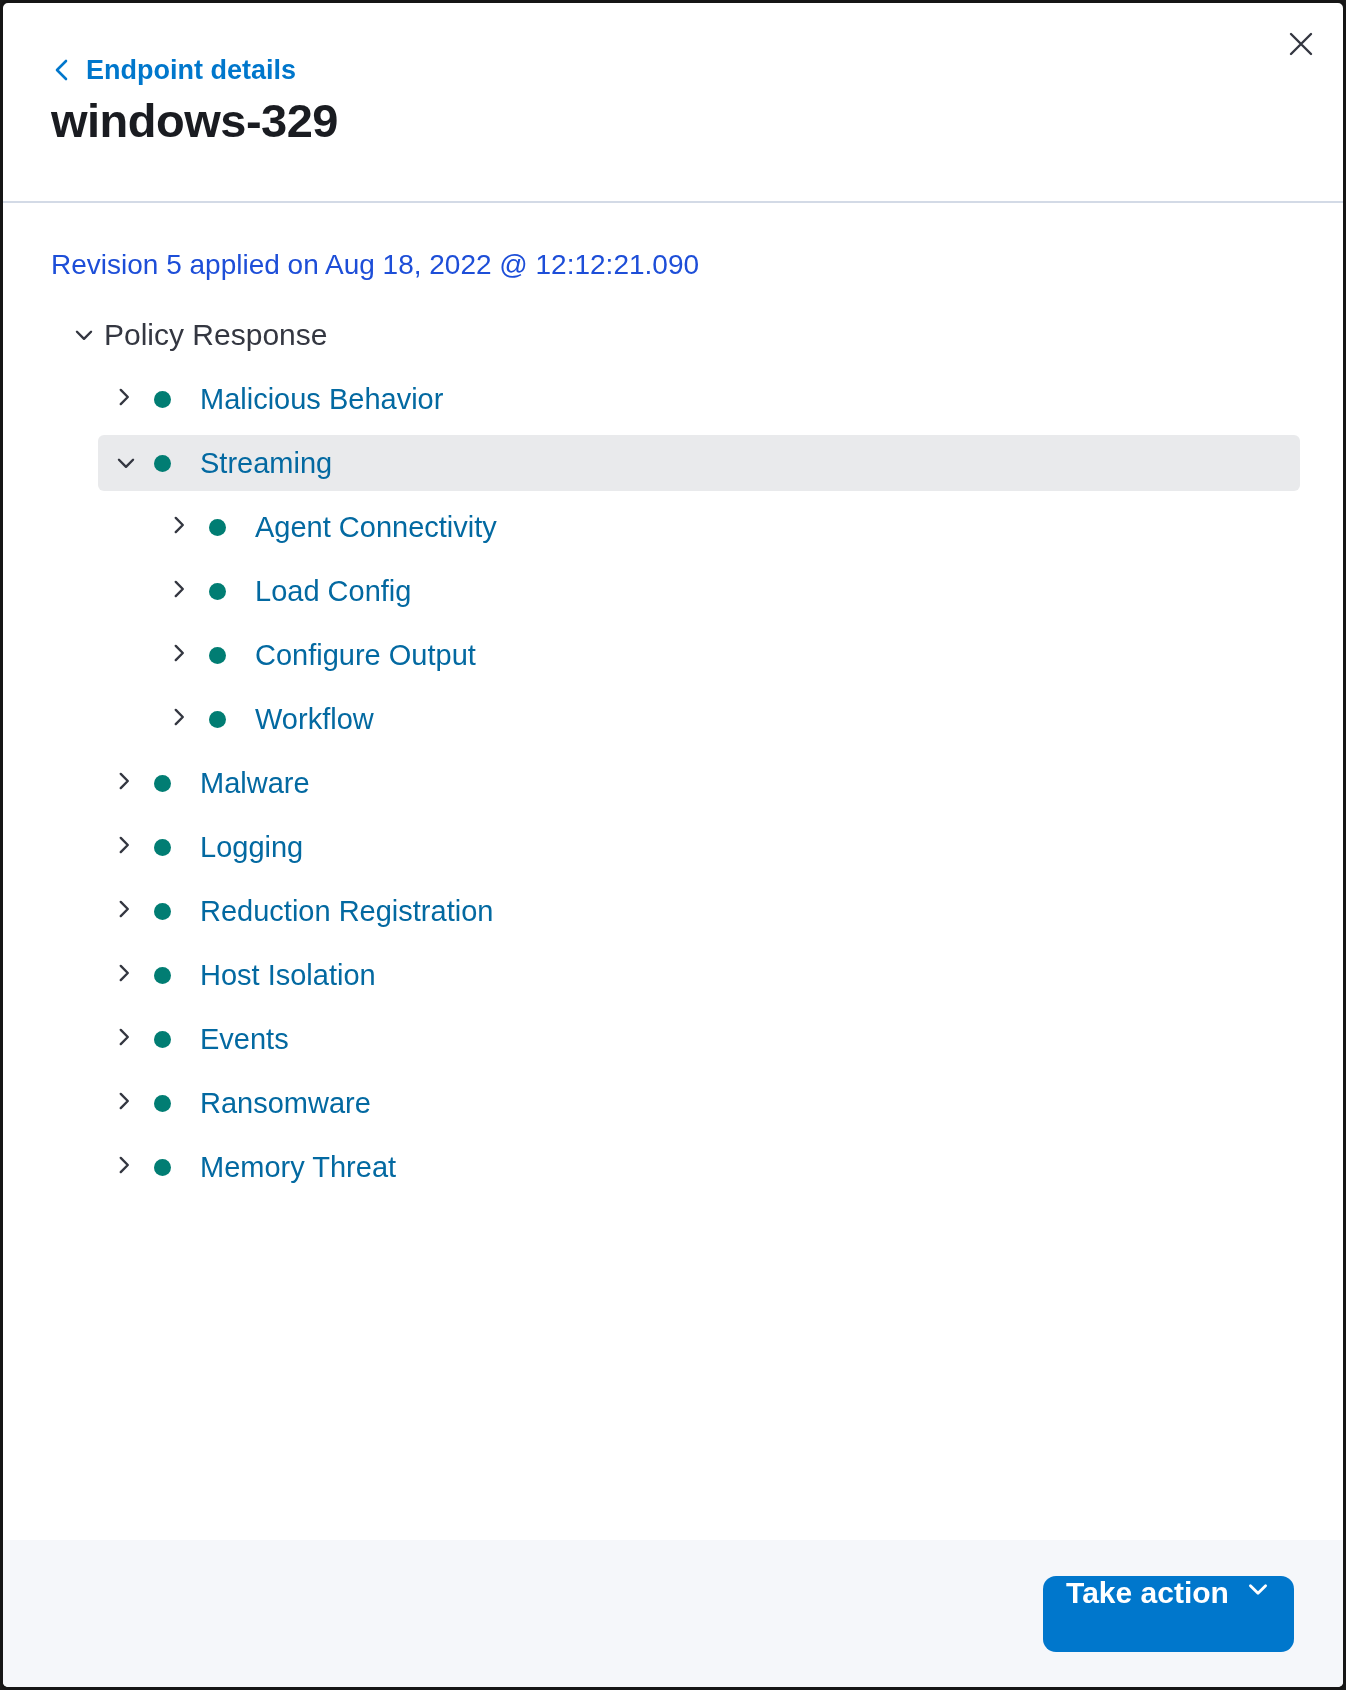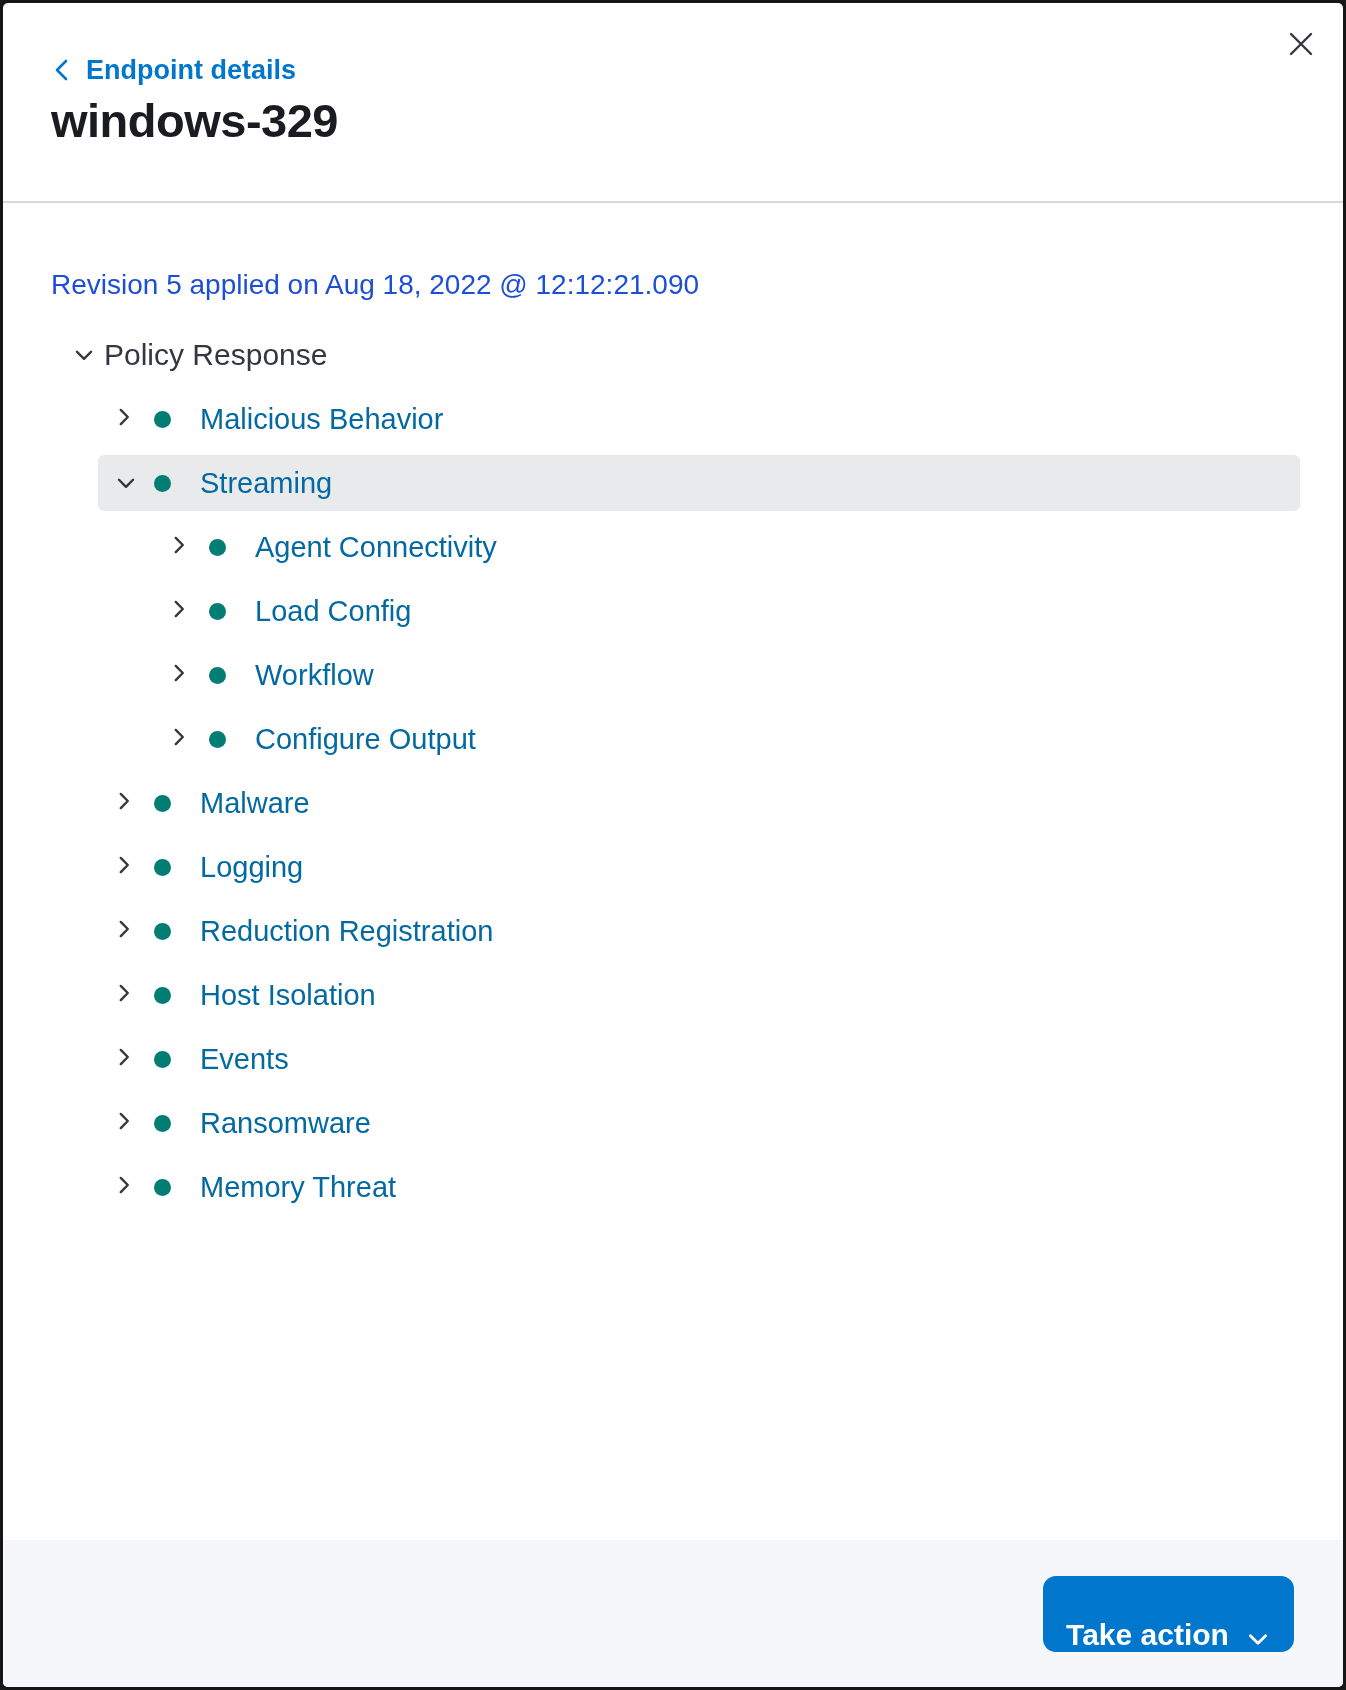--- a/index.html
+++ b/index.html
@@ -12,21 +12,20 @@
     position: relative;
     width: 1346px;
     height: 1690px;
     box-sizing: border-box;
     background: #ffffff;
     border: 3px solid #161616;
     border-radius: 8px;
     overflow: hidden;
     display: flex;
     flex-direction: column;
-    gap: 20px;
   }
   
   .header {
     box-sizing: border-box;
     height: 200px;
     padding: 50px 48px 0 48px;
     border-bottom: 2px solid #D3DAE6;
     flex: 0 0 auto;
     position: relative;
   }
@@ -136,21 +135,21 @@
     min-width: 251px;
     height: 76px;
     border: none;
     border-radius: 13px;
     background: #0077CC;
     color: #ffffff;
     font-family: "Liberation Sans", sans-serif;
     font-size: 30px;
     font-weight: 700;
     display: flex;
-    align-items: flex-end;
+    align-items: flex-start;
     justify-content: center;
     gap: 16px;
     padding: 0 8px;
     cursor: pointer;
   }
   .take-action-btn svg { display: block; }
 </style>
 </head>
 <body>
 
@@ -229,31 +228,31 @@
         <span class="label">Load Config</span>
       </div>
 
       <div class="tree-row level-2">
         <span class="chev">
           <svg width="26" height="26" viewBox="0 0 24 24" fill="none">
               <path d="M9 5.5 L15.5 12 L9 18.5" stroke="#343741" stroke-width="2.2" stroke-linecap="round" stroke-linejoin="round"></path>
             </svg>
         </span>
         <span class="dot"></span>
+        <span class="label">Configure Output</span>
+      </div>
+
+      <div class="tree-row level-2">
+        <span class="chev">
+          <svg width="26" height="26" viewBox="0 0 24 24" fill="none">
+              <path d="M9 5.5 L15.5 12 L9 18.5" stroke="#343741" stroke-width="2.2" stroke-linecap="round" stroke-linejoin="round"></path>
+            </svg>
+        </span>
+        <span class="dot"></span>
         <span class="label">Workflow</span>
-      </div>
-
-      <div class="tree-row level-2">
-        <span class="chev">
-          <svg width="26" height="26" viewBox="0 0 24 24" fill="none">
-              <path d="M9 5.5 L15.5 12 L9 18.5" stroke="#343741" stroke-width="2.2" stroke-linecap="round" stroke-linejoin="round"></path>
-            </svg>
-        </span>
-        <span class="dot"></span>
-        <span class="label">Configure Output</span>
       </div>
 
       <div class="tree-row level-1">
         <span class="chev">
           <svg width="26" height="26" viewBox="0 0 24 24" fill="none">
               <path d="M9 5.5 L15.5 12 L9 18.5" stroke="#343741" stroke-width="2.2" stroke-linecap="round" stroke-linejoin="round"></path>
             </svg>
         </span>
         <span class="dot"></span>
         <span class="label">Malware</span>

